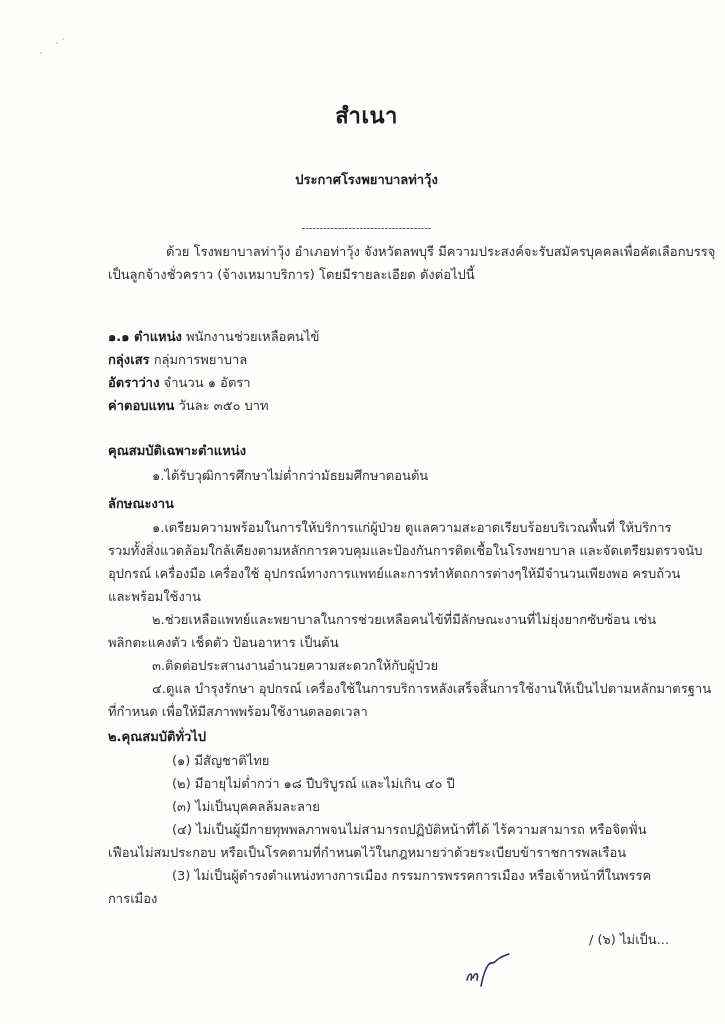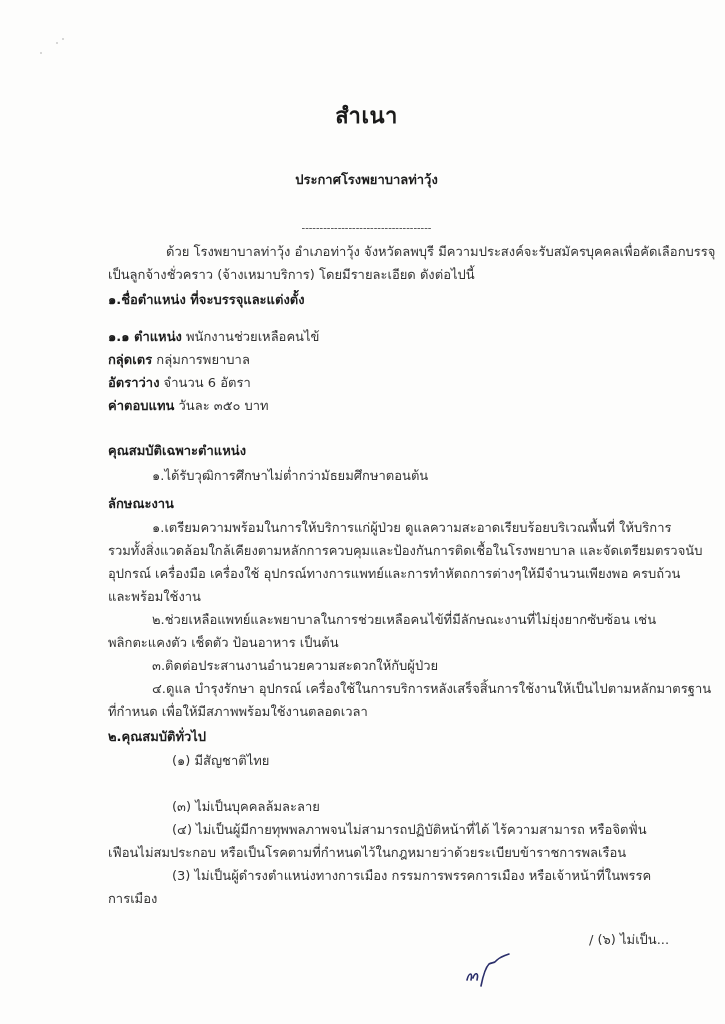--- a/index.html
+++ b/index.html
@@ -29,30 +29,29 @@
   <div class="speck" style="left:36px;top:52px"></div>
 
   <div class="title">สำเนา</div>
 
   <div class="line bold center" style="top:172px">ประกาศโรงพยาบาลท่าวุ้ง</div>
   <div class="dashes">------------------------------------</div>
 
   <div class="line" style="left:162px;top:244px">ด้วย  โรงพยาบาลท่าวุ้ง อำเภอท่าวุ้ง  จังหวัดลพบุรี  มีความประสงค์จะรับสมัครบุคคลเพื่อคัดเลือกบรรจุ</div>
   <div class="line" style="left:104px;top:267px">เป็นลูกจ้างชั่วคราว (จ้างเหมาบริการ)  โดยมีรายละเอียด ดังต่อไปนี้</div>
 
-  <div class="line bold" style="left:104px;top:292px">๑.ชื่อตำแหน่ง ที่จะบรรจุและแต่งตั้ง</div>
 
   <div class="line" style="left:104px;top:329px">
     <span class="bold">๑.๑ ตำแหน่ง</span><span> พนักงานช่วยเหลือคนไข้</span>
   </div>
   <div class="line" style="left:104px;top:352px">
-    <span class="bold">กลุ่ดเตร</span><span>  กลุ่มการพยาบาล</span>
+    <span class="bold">กลุ่งเสร</span><span>  กลุ่มการพยาบาล</span>
   </div>
   <div class="line" style="left:104px;top:375px">
-    <span class="bold">อัตราว่าง</span><span>  จำนวน  6  อัตรา</span>
+    <span class="bold">อัตราว่าง</span><span>  จำนวน  ๑  อัตรา</span>
   </div>
   <div class="line" style="left:104px;top:398px">
     <span class="bold">ค่าตอบแทน</span><span>  วันละ ๓๕๐ บาท</span>
   </div>
   <div class="line bold" style="left:104px;top:443px">คุณสมบัติเฉพาะตำแหน่ง</div>
   <div class="line" style="left:148px;top:468px">๑.ได้รับวุฒิการศึกษาไม่ต่ำกว่ามัธยมศึกษาตอนต้น</div>
 
   <div class="line bold" style="left:104px;top:496px">ลักษณะงาน</div>
 
   <div class="line" style="left:148px;top:520px">๑.เตรียมความพร้อมในการให้บริการแก่ผู้ป่วย ดูแลความสะอาดเรียบร้อยบริเวณพื้นที่ ให้บริการ</div>
@@ -64,20 +63,21 @@
   <div class="line" style="left:104px;top:635px">พลิกตะแคงตัว เช็ดตัว ป้อนอาหาร เป็นต้น</div>
 
   <div class="line" style="left:148px;top:658px">๓.ติดต่อประสานงานอำนวยความสะดวกให้กับผู้ป่วย</div>
 
   <div class="line" style="left:148px;top:681px">๔.ดูแล บำรุงรักษา อุปกรณ์ เครื่องใช้ในการบริการหลังเสร็จสิ้นการใช้งานให้เป็นไปตามหลักมาตรฐาน</div>
   <div class="line" style="left:104px;top:704px">ที่กำหนด เพื่อให้มีสภาพพร้อมใช้งานตลอดเวลา</div>
 
   <div class="line bold" style="left:104px;top:729px">๒.คุณสมบัติทั่วไป</div>
 
   <div class="line" style="left:168px;top:753px">(๑) มีสัญชาติไทย</div>
+  <div class="line" style="left:168px;top:776px">(๒) มีอายุไม่ต่ำกว่า ๑๘ ปีบริบูรณ์ และไม่เกิน ๔๐ ปี</div>
   <div class="line" style="left:168px;top:799px">(๓) ไม่เป็นบุคคลล้มละลาย</div>
   <div class="line" style="left:168px;top:822px">(๔) ไม่เป็นผู้มีกายทุพพลภาพจนไม่สามารถปฏิบัติหน้าที่ได้   ไร้ความสามารถ หรือจิตฟั่น</div>
   <div class="line" style="left:104px;top:845px">เฟือนไม่สมประกอบ หรือเป็นโรคตามที่กำหนดไว้ในกฎหมายว่าด้วยระเบียบข้าราชการพลเรือน</div>
   <div class="line" style="left:168px;top:868px">(3) ไม่เป็นผู้ดำรงตำแหน่งทางการเมือง    กรรมการพรรคการเมือง หรือเจ้าหน้าที่ในพรรค</div>
   <div class="line" style="left:104px;top:891px">การเมือง</div>
 
   <div class="line" style="left:585px;top:932px">/ (๖) ไม่เป็น...</div>
 
   <svg class="sig" width="70" height="40" viewBox="0 0 70 40">
     <path d="M8 30 C 10 22, 14 22, 12 30 M14 28 C 16 22, 20 22, 18 30 M22 36 C 24 26, 26 18, 30 14 C 33 12, 35 14, 38 10 C 40 8, 44 6, 50 4" fill="none" stroke="#2b2f6b" stroke-width="1.6" stroke-linecap="round"></path>

